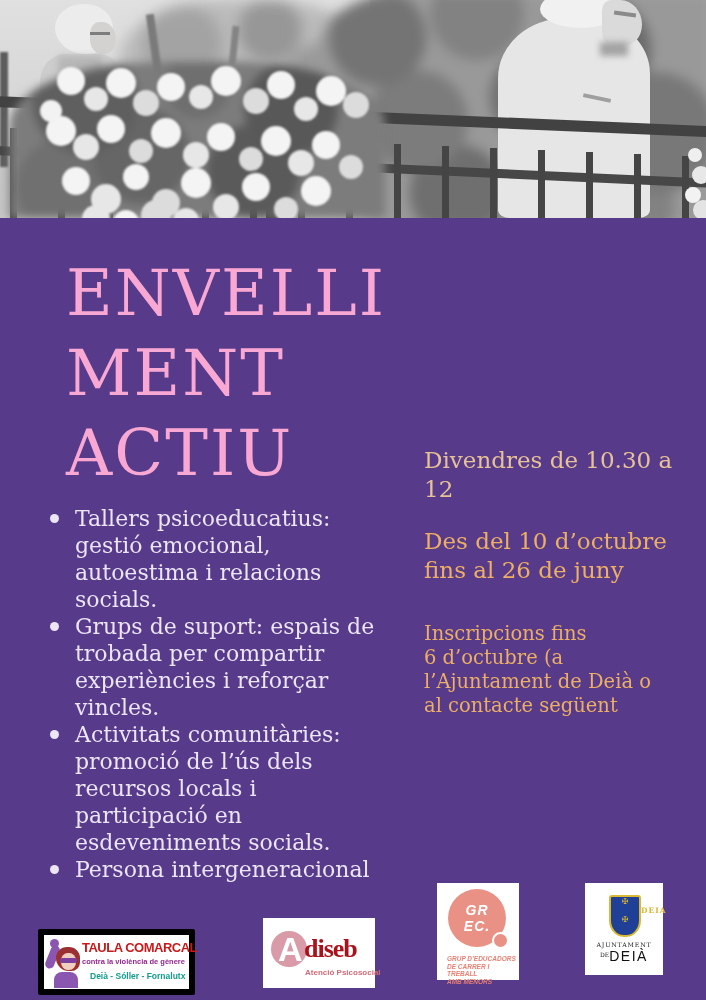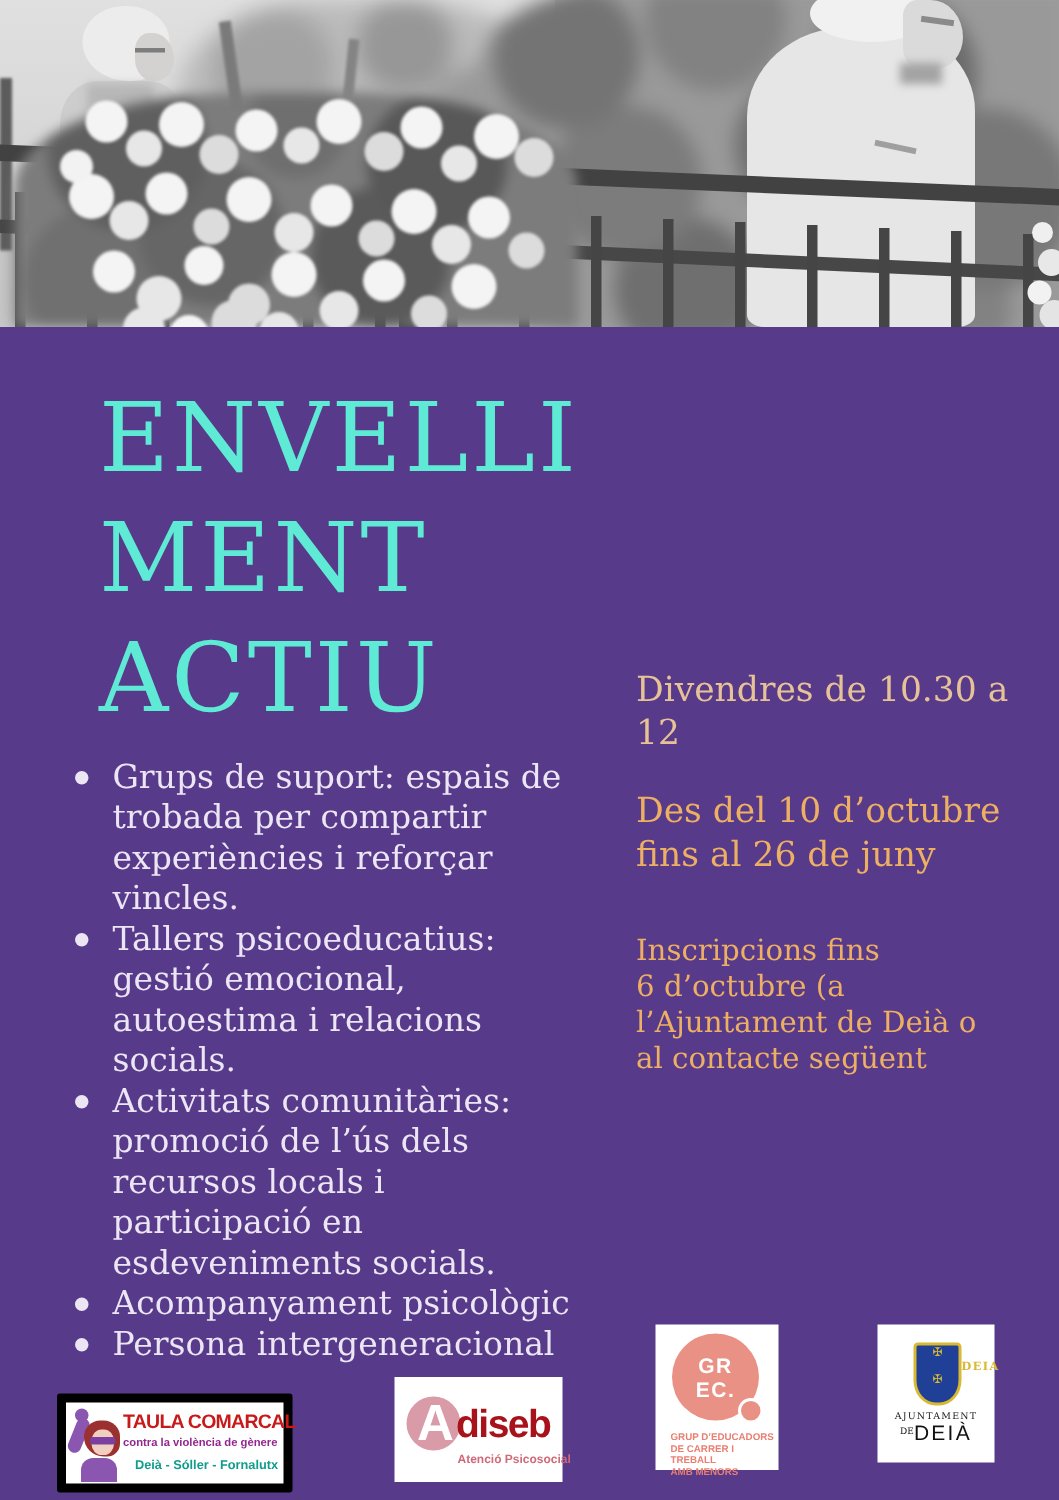--- a/index.html
+++ b/index.html
@@ -72,21 +72,21 @@
       225px 30px 0 4px #f4f4f4,250px 52px 0 2px #e7e7e7,275px 34px 0 3px #f4f4f4,300px 56px 0 1px #dcdcdc,
       25px 70px 0 3px #f4f4f4,55px 88px 0 4px #e7e7e7,85px 66px 0 2px #f4f4f4,115px 92px 0 3px #dcdcdc,
       145px 72px 0 4px #f4f4f4,175px 96px 0 2px #e7e7e7,205px 76px 0 3px #f4f4f4,235px 98px 0 1px #dcdcdc,
       265px 80px 0 4px #f4f4f4,45px 108px 0 3px #e7e7e7,75px 112px 0 2px #f4f4f4,105px 104px 0 4px #dcdcdc,
       135px 110px 0 2px #e7e7e7;}
   .puff-right{left:688px;top:148px;width:14px;height:14px;border-radius:50%;background:#efefef;filter:blur(.5px);
     box-shadow:6px 20px 0 2px #e8e8e8,-2px 40px 0 1px #f2f2f2,8px 55px 0 3px #e4e4e4;}
 
   
   .title{left:66px;top:253px;font-family:"DejaVu Serif",serif;font-size:64px;line-height:80px;
-         letter-spacing:2px;color:#5eead4;}
+         letter-spacing:2px;color:#f9a8d4;}
   .subtitle{left:422px;top:256px;width:280px;font-weight:bold;font-size:21.5px;line-height:30px;
             letter-spacing:.3px;color:#ffffff;}
   .sched-time{left:424px;top:446px;width:290px;font-family:"DejaVu Serif",serif;font-size:23px;line-height:29px;color:#e6c296;}
   .sched-dates{left:424px;top:527px;width:290px;font-family:"DejaVu Serif",serif;font-size:23px;line-height:29px;color:#ecaf63;}
   .inscription{left:424px;top:622px;width:280px;font-family:"DejaVu Serif",serif;font-size:19.5px;line-height:24px;color:#ecaf63;}
   .contact{left:430px;top:782px;width:270px;font-style:italic;font-weight:bold;font-size:14.5px;line-height:18.5px;color:#dda56c;}
   .features{left:48px;top:505px;width:382px;list-style:none;margin:0;padding:0;
             font-family:"DejaVu Serif",serif;font-size:22px;line-height:27px;color:#ebe5f4;}
   .features li{position:relative;margin:0;padding:0 0 0 27px;}
   .features li::before{content:"";position:absolute;left:2px;top:9px;width:9px;height:9px;border-radius:50%;background:#ebe5f4;}
@@ -101,24 +101,24 @@
   .tc-face{left:17px;top:18px;width:15px;height:17px;border-radius:45%;background:#f0cfc0;}
   .tc-mask{left:16px;top:23px;width:17px;height:5px;border-radius:2px;background:#7b3fa0;}
   .tc-body{left:10px;top:37px;width:24px;height:16px;border-radius:8px 8px 0 0;background:#8a56b0;}
   .tc-t1{left:38px;top:5px;font-size:13px;font-weight:bold;letter-spacing:-.5px;color:#c81a1a;white-space:nowrap;}
   .tc-t2{left:38px;top:22px;font-size:7.5px;font-weight:bold;color:#93278f;white-space:nowrap;}
   .tc-t3{left:46px;top:36px;font-size:8.5px;font-weight:bold;color:#129c8d;white-space:nowrap;}
   .card-adiseb{left:263px;top:918px;width:112px;height:70px;}
   .card-adiseb div{position:absolute;}
   .ad-circle{left:8px;top:13px;width:36px;height:36px;border-radius:50%;background:#d89ba7;}
   .ad-a{left:15px;top:12px;font-size:34px;font-weight:bold;color:#ffffff;}
-  .ad-rest{left:41px;top:16px;font-size:26px;font-weight:bold;letter-spacing:-1px;color:#a8121b;}
+  .ad-rest{left:41px;top:16px;font-size:26px;font-weight:bold;letter-spacing:-1px;color:#a8121b;font-family:Liberation Serif, serif;}
   .ad-sub{left:42px;top:50px;font-size:8px;font-weight:bold;color:#cf6b78;white-space:nowrap;}
   .card-grec{left:437px;top:883px;width:82px;height:97px;}
-  .card-grec div{position:absolute;}
+  .card-grec div{position:absolute;font-style:italic;}
   .gr-circle{left:11px;top:6px;width:58px;height:58px;border-radius:50%;background:#ea9186;}
   .gr-txt{left:11px;top:19px;width:58px;text-align:center;font-size:14px;line-height:16px;font-weight:bold;
           letter-spacing:1px;color:#ffffff;white-space:pre-line;}
   .gr-dot{left:55px;top:49px;width:13px;height:13px;border-radius:50%;background:#ea9186;border:2px solid #ffffff;}
   .gr-caption{left:10px;top:72px;font-size:6.5px;line-height:7.5px;font-weight:bold;color:#e87f72;white-space:pre-line;}
   .card-deia{left:585px;top:883px;width:78px;height:92px;}
   .card-deia div{position:absolute;}
   .de-shield{left:24px;top:12px;width:28px;height:38px;background:#1f4096;border:2px solid #d9b832;
              border-radius:3px 3px 46% 46%/3px 3px 40% 40%;text-align:center;color:#d9b832;}
   .de-cross{font-size:8px;line-height:9px;}
@@ -169,34 +169,33 @@
   <div class="abs sched-time ml">Divendres de 10.30 a
 12</div>
   <div class="abs sched-dates ml">Des del 10 d’octubre
 fins al 26 de juny</div>
   <div class="abs inscription ml">Inscripcions fins
 6 d’octubre (a
 l’Ajuntament de Deià o
 al contacte següent</div>
 
   <ul class="abs features">
+    <li class="ml">Tallers psicoeducatius:
+gestió emocional,
+autoestima i relacions
+socials.</li>
     <li class="ml">Grups de suport: espais de
 trobada per compartir
 experiències i reforçar
 vincles.</li>
-    <li class="ml">Tallers psicoeducatius:
-gestió emocional,
-autoestima i relacions
-socials.</li>
     <li class="ml">Activitats comunitàries:
 promoció de l’ús dels
 recursos locals i
 participació en
 esdeveniments socials.</li>
-    <li class="ml">Acompanyament psicològic</li>
     <li class="ml">Persona intergeneracional</li>
   </ul>
 
   <div class="card card-taula">
     <div class="tc-fist"></div>
     <div class="tc-arm"></div>
     <div class="tc-hair"></div>
     <div class="tc-face"></div>
     <div class="tc-mask"></div>
     <div class="tc-body"></div>

